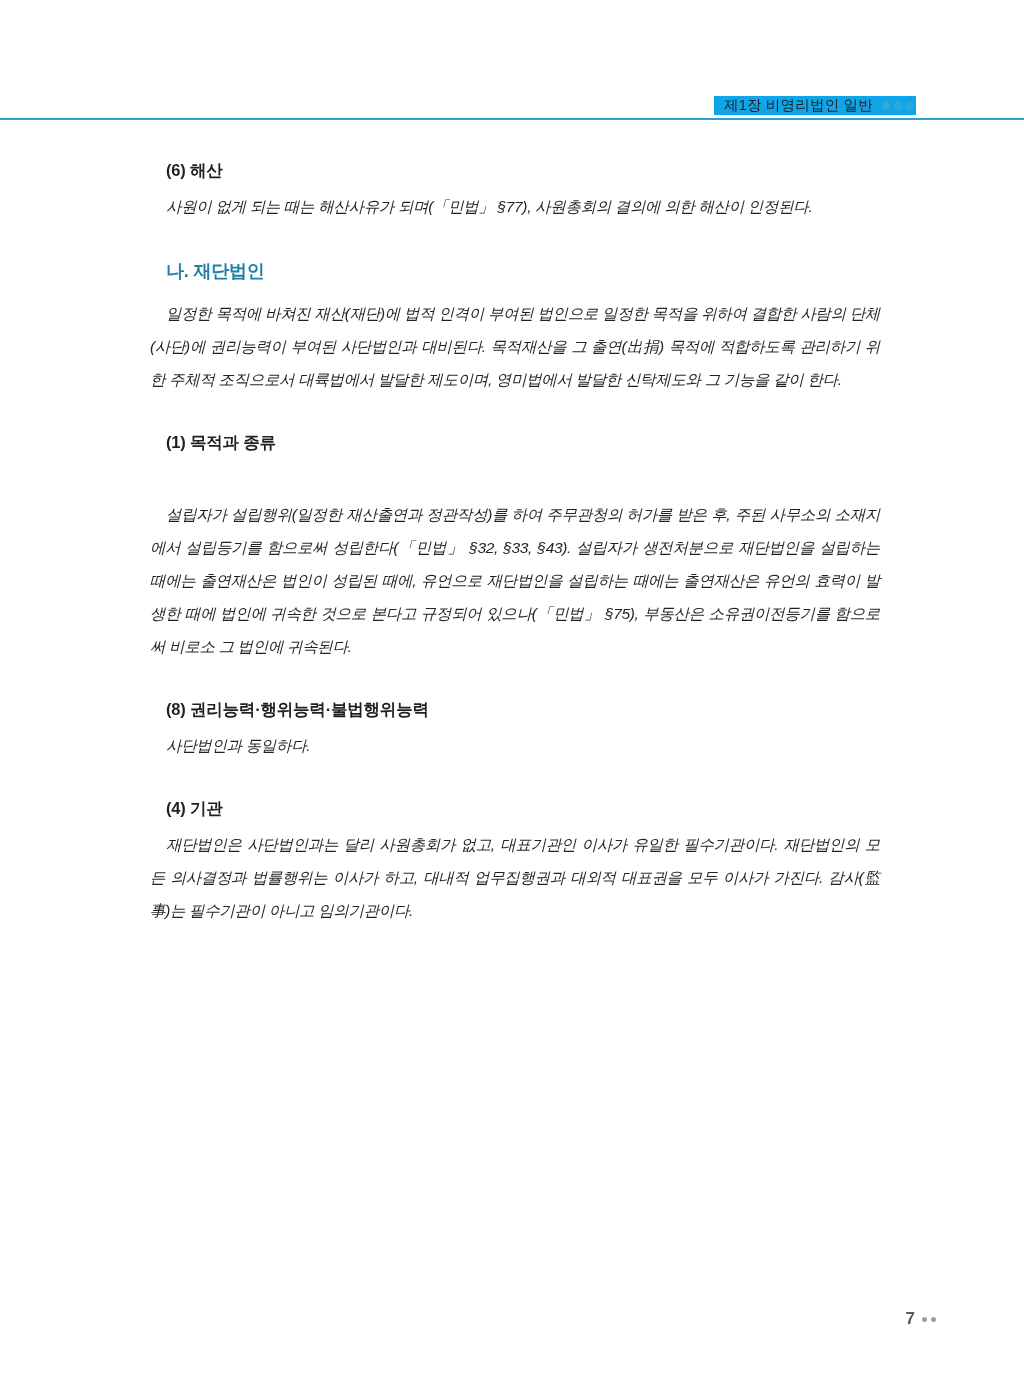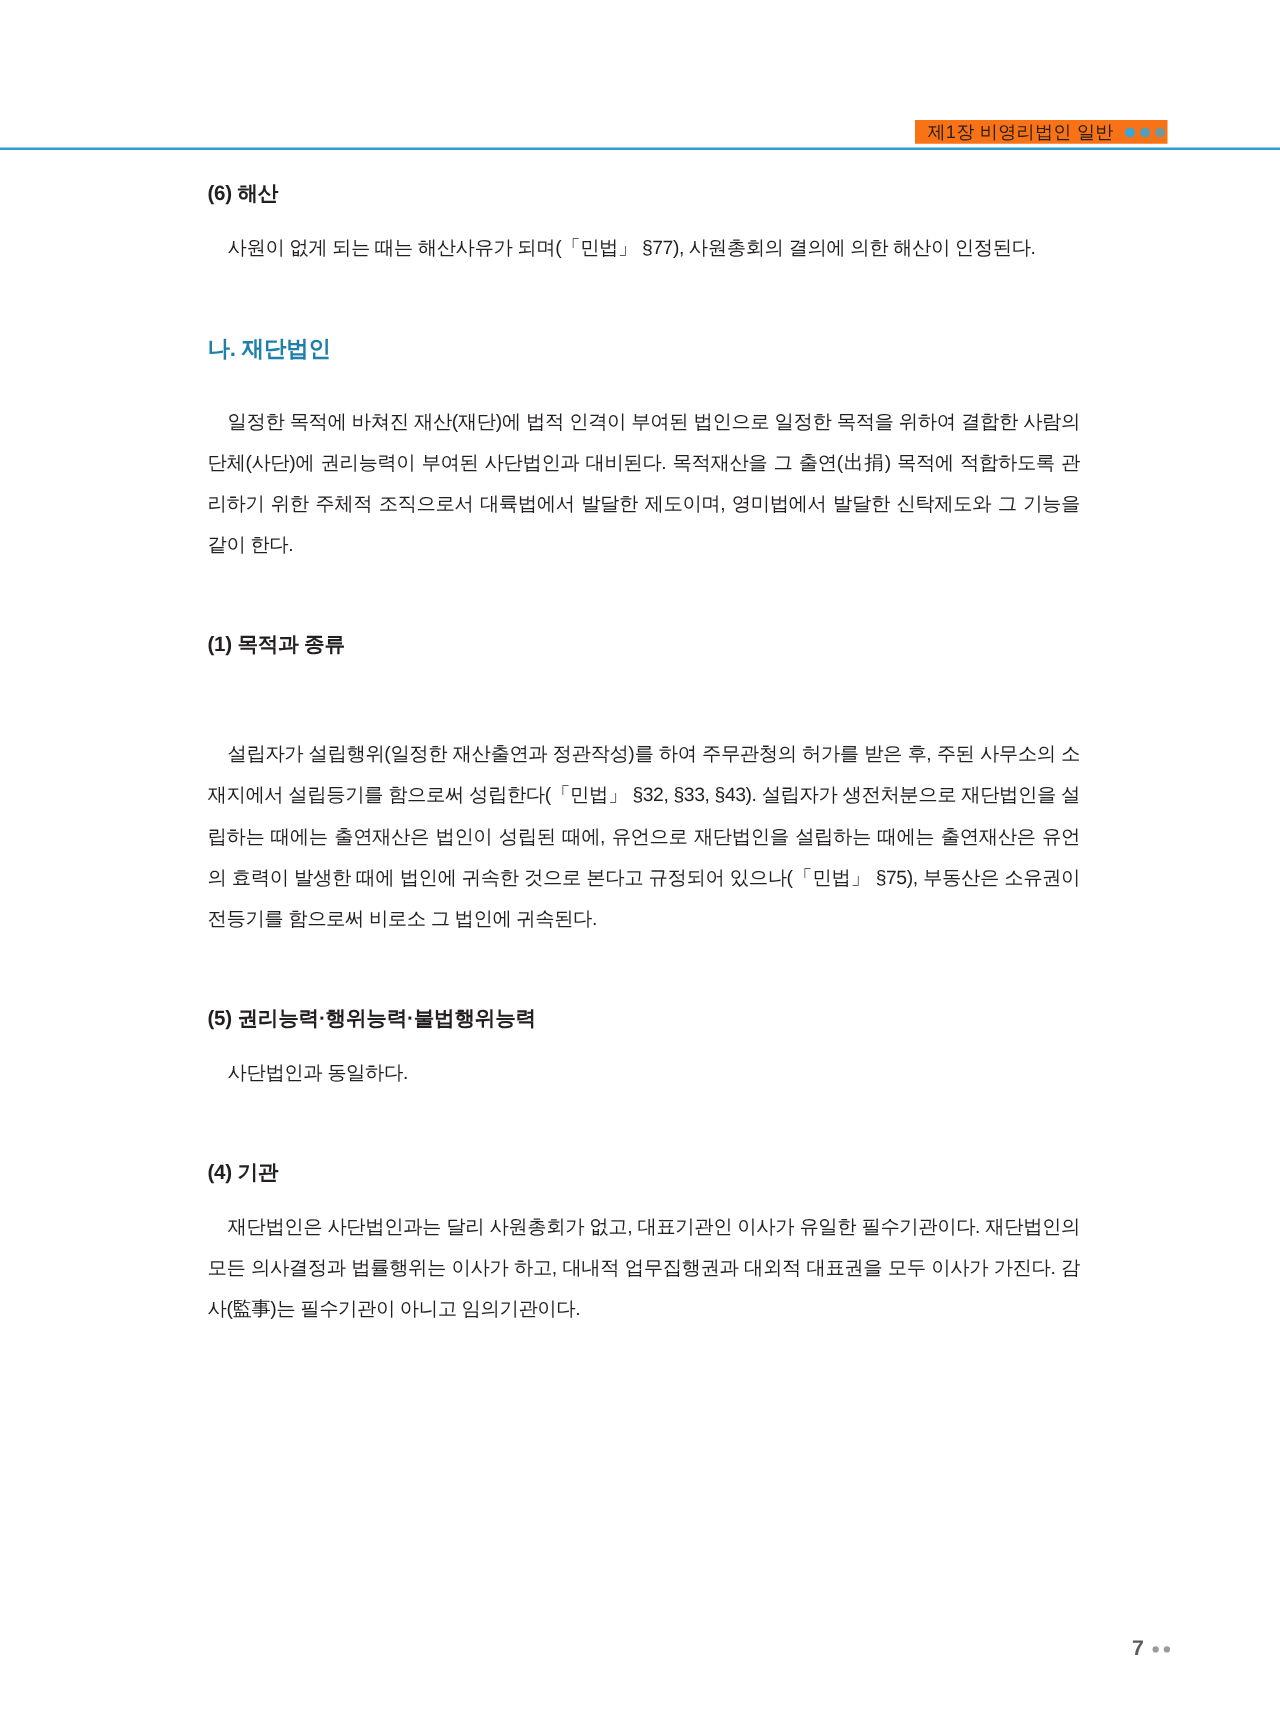--- a/index.html
+++ b/index.html
@@ -29,25 +29,25 @@
     position: absolute;
     top: 22px;
     left: 0;
     width: 1024px;
     height: 2px;
     background: #2f9fd0;
   }
   .header-inner {
     position: absolute;
     top: 0;
-    right: 90px;
+    right: 108px;
     display: flex;
     align-items: center;
     gap: 9px;
-    background: #f97316;
+    background: #0ea5e9;
     padding-left: 10px;
   }
   .header-title {
     font-size: 14.5px;
     letter-spacing: 0.2px;
     color: #231f20;
     white-space: nowrap;
   }
   .header-dots {
     display: flex;
@@ -61,21 +61,21 @@
     border-radius: 50%;
     background: #3aa6d4;
     display: block;
   }
   .header-dots .dot.d2 { opacity: 0.85; }
   .header-dots .dot.d3 { opacity: 0.7; }
 
   
   .content {
     position: absolute;
-    top: 144px;
+    top: 160px;
     left: 150px;
     width: 730px;
   }
 
   .h-sub {
     font-size: 16.5px;
     font-weight: bold;
     color: #231f20;
     margin: 0 0 8px 0;
     padding-left: 16px;
@@ -85,25 +85,26 @@
     font-size: 18px;
     font-weight: bold;
     color: #1f7fa8;
     margin: 0;
     padding-left: 16px;
     letter-spacing: -0.2px;
   }
   p.para {
     font-size: 15.5px;
     line-height: 33px;
-    margin: 16px;
+    margin: 0;
     text-align: justify;
     text-justify: inter-character;
     letter-spacing: -0.35px;
     text-indent: 16px;
+    font-style: italic;
   }
 
   .gap-s { height: 14px; }
   .gap-l { height: 36px; }
 
   
   .footer {
     position: absolute;
     bottom: 60px;
     right: 88px;
@@ -160,21 +161,21 @@
     <div class="gap-l"></div>
 
     <h3 class="h-sub">(1) 목적과 종류</h3>
 
     <div class="gap-l"></div>
 
     <p class="para">설립자가 설립행위(일정한 재산출연과 정관작성)를 하여 주무관청의 허가를 받은 후, 주된 사무소의 소재지에서 설립등기를 함으로써 성립한다(「민법」 §32, §33, §43). 설립자가 생전처분으로 재단법인을 설립하는 때에는 출연재산은 법인이 성립된 때에, 유언으로 재단법인을 설립하는 때에는 출연재산은 유언의 효력이 발생한 때에 법인에 귀속한 것으로 본다고 규정되어 있으나(「민법」 §75), 부동산은 소유권이전등기를 함으로써 비로소 그 법인에 귀속된다.</p>
 
     <div class="gap-l"></div>
 
-    <h3 class="h-sub">(5) 권리능력·행위능력·불법행위능력</h3>
+    <h3 class="h-sub">(8) 권리능력·행위능력·불법행위능력</h3>
     <p class="para">사단법인과 동일하다.</p>
 
     <div class="gap-l"></div>
 
     <h3 class="h-sub">(4) 기관</h3>
     <p class="para">재단법인은 사단법인과는 달리 사원총회가 없고, 대표기관인 이사가 유일한 필수기관이다. 재단법인의 모든 의사결정과 법률행위는 이사가 하고, 대내적 업무집행권과 대외적 대표권을 모두 이사가 가진다. 감사(監事)는 필수기관이 아니고 임의기관이다.</p>
 
   </div>
 
   <div class="footer">

